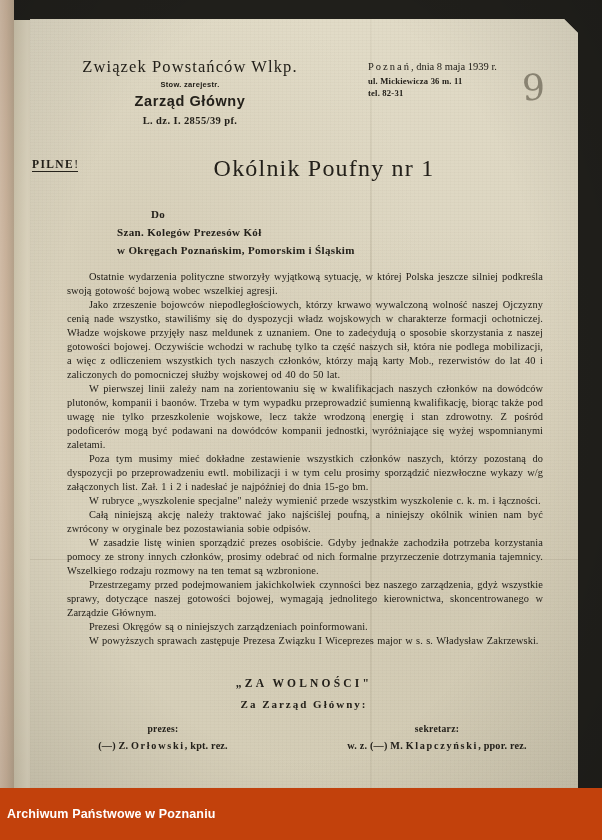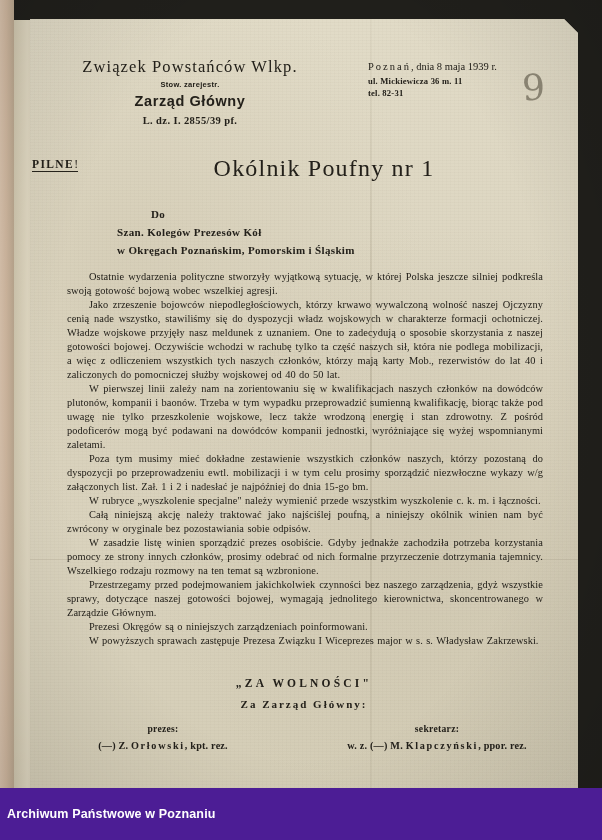--- a/index.html
+++ b/index.html
@@ -244,21 +244,21 @@
     letter-spacing: .2px;
   }
   .sig-name .spaced { letter-spacing: 1.7px; }
 
   
   .footer-bar {
     position: absolute;
     left: 0; bottom: 0;
     width: 602px;
     height: 52px;
-    background: #4c1d95;
+    background: #c2410c;
     display: flex;
     align-items: center;
   }
   .footer-label {
     font-family: "Liberation Sans", sans-serif;
     font-size: 12.5px;
     font-weight: 700;
     color: #ffffff;
     padding-left: 7px;
     letter-spacing: .15px;

